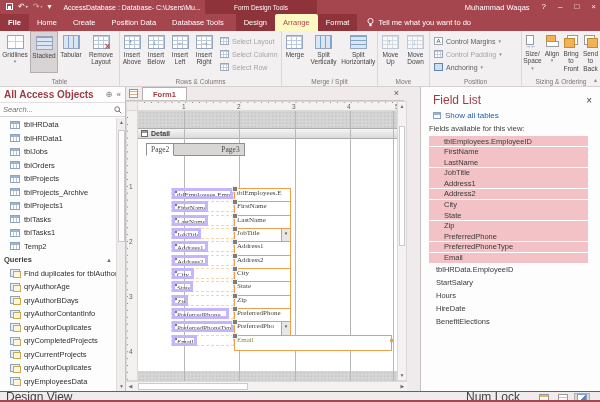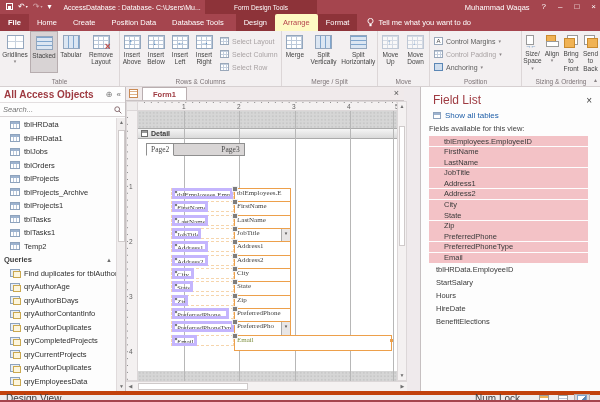--- a/index.html
+++ b/index.html
@@ -156,21 +156,21 @@
   .flp-h{display:flex;align-items:center;padding:6px 8px 2px 12px;}
   .flp-h .t{flex:1;color:#9e3a41;font-size:12px;}
   .flp-h .x{color:#444;font-size:10px;}
   .flp-link{display:flex;align-items:center;gap:4px;padding:2px 0 2px 12px;font-size:8px;color:#1f5fa8;}
   .i-shtab{width:8px;height:7px;border:1px solid #8ea3bd;background:#fff;box-shadow:inset 0 2px 0 #9db3cf;}
   .flp-cap{padding:2px 0 3px 8px;font-size:7.5px;color:#3f3f3f;}
   .flrow{height:10px;margin:0 12px 0.6px 8px;background:var(--pink,#f3c2c6);display:flex;align-items:center;padding-left:15px;font-size:7.5px;color:#3a3a3a;white-space:nowrap;}
   .flrow2{height:13px;margin-left:8px;display:flex;align-items:center;padding-left:7px;font-size:7.5px;color:#3a3a3a;white-space:nowrap;}
 
   
-  .status{position:absolute;left:0;top:391px;width:600px;height:11px;background:#efeced;border-top:4px solid #c2410c;display:flex;align-items:center;font-size:10px;color:#3f3f3f;}
+  .status{position:absolute;left:0;top:391px;width:600px;height:11px;background:#efeced;border-top:1px solid #c2410c;display:flex;align-items:center;font-size:12px;color:#3f3f3f;}
   .status .mode{margin-left:6px;flex:1;}
   .status .nl{margin-right:16px;}
   .svbtn{width:16px;height:9px;display:flex;align-items:center;justify-content:center;margin-right:3px;}
   .svbtn.on{background:#dcd8d9;border:1px solid #b5abad;}
   .sv1{width:10px;height:7px;border:1px solid #9a9a9a;background:#fff;box-shadow:inset 0 2px 0 #f0b254;}
   .sv2{width:10px;height:7px;border:1px solid #9a9a9a;background:#fff;background-image:repeating-linear-gradient(0deg,transparent 0 2px,#b9c7da 2px 3px);}
   .sv3{width:10px;height:7px;border:1px solid #7fa5cd;background:linear-gradient(135deg,#fff 55%,#5b87b5 55%);}
   .win::after{content:"";position:absolute;left:0;bottom:0;width:600px;height:2px;background:var(--maroon,#a5454e);}
 </style>
 </head>

